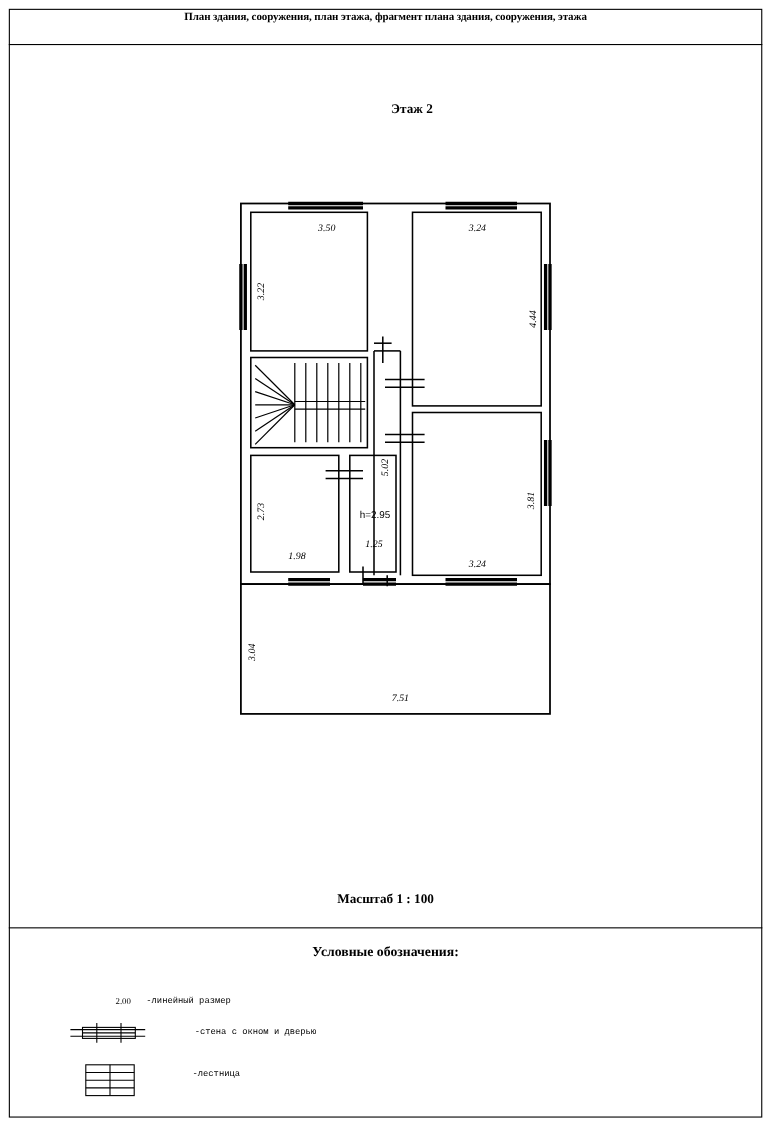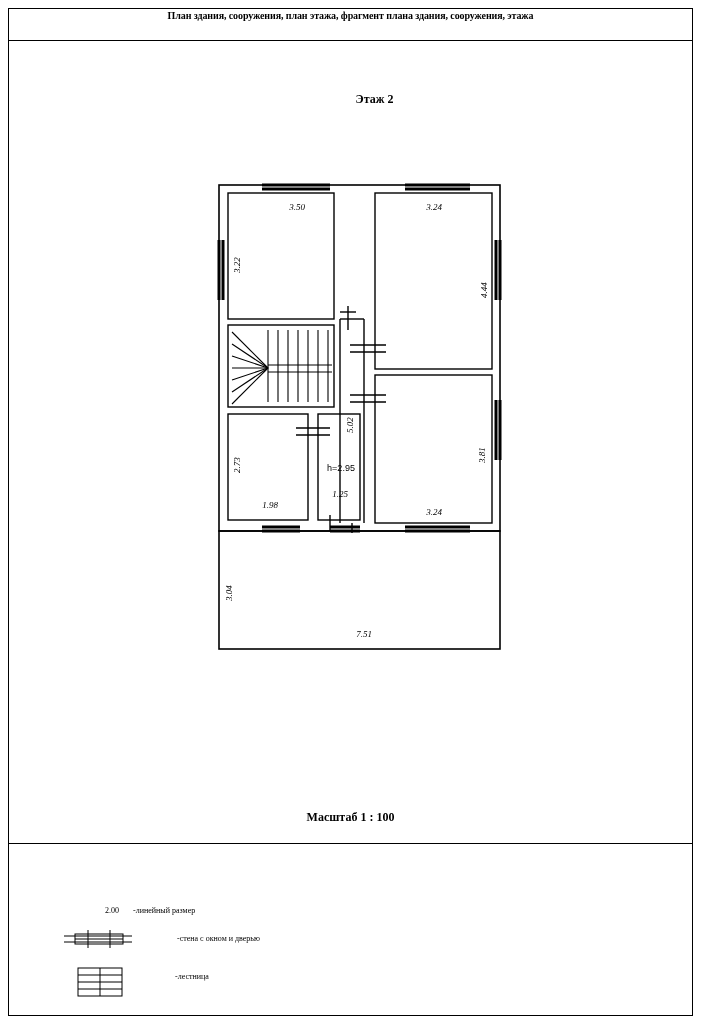--- a/index.html
+++ b/index.html
@@ -79,20 +79,21 @@
     position: absolute;
     left: 0;
     top: 0;
     width: 701px;
     height: 1024px;
   }
   .legend-text {
     position: absolute;
     font-size: 8px;
     white-space: nowrap;
+    font-family: Liberation Mono, monospace;
   }
   .dim-num {
     font-family: "Liberation Serif", serif;
     font-style: italic;
     font-size: 9px;
   }
   svg text {
     fill: #000;
   }
 </style>
@@ -104,20 +105,21 @@
   <div class="doc-frame"></div>
 
   <div class="title-bar">План здания, сооружения, план этажа, фрагмент плана здания, сооружения, этажа</div>
   <div class="hrule" style="top:40px;"></div>
 
   <div class="floor-label">Этаж 2</div>
 
   <div class="scale-label">Масштаб  1 : 100</div>
 
   <div class="hrule" style="top:843px;"></div>
+  <div class="legend-title">Условные обозначения:</div>
 
   <svg id="plan" viewBox="0 0 701 1024">
 
     <g stroke="#000" fill="none" stroke-width="1.6">
 
       <rect x="219" y="185" width="281" height="346"></rect>
 
       <rect x="219" y="531" width="281" height="118"></rect>
     </g>
 

